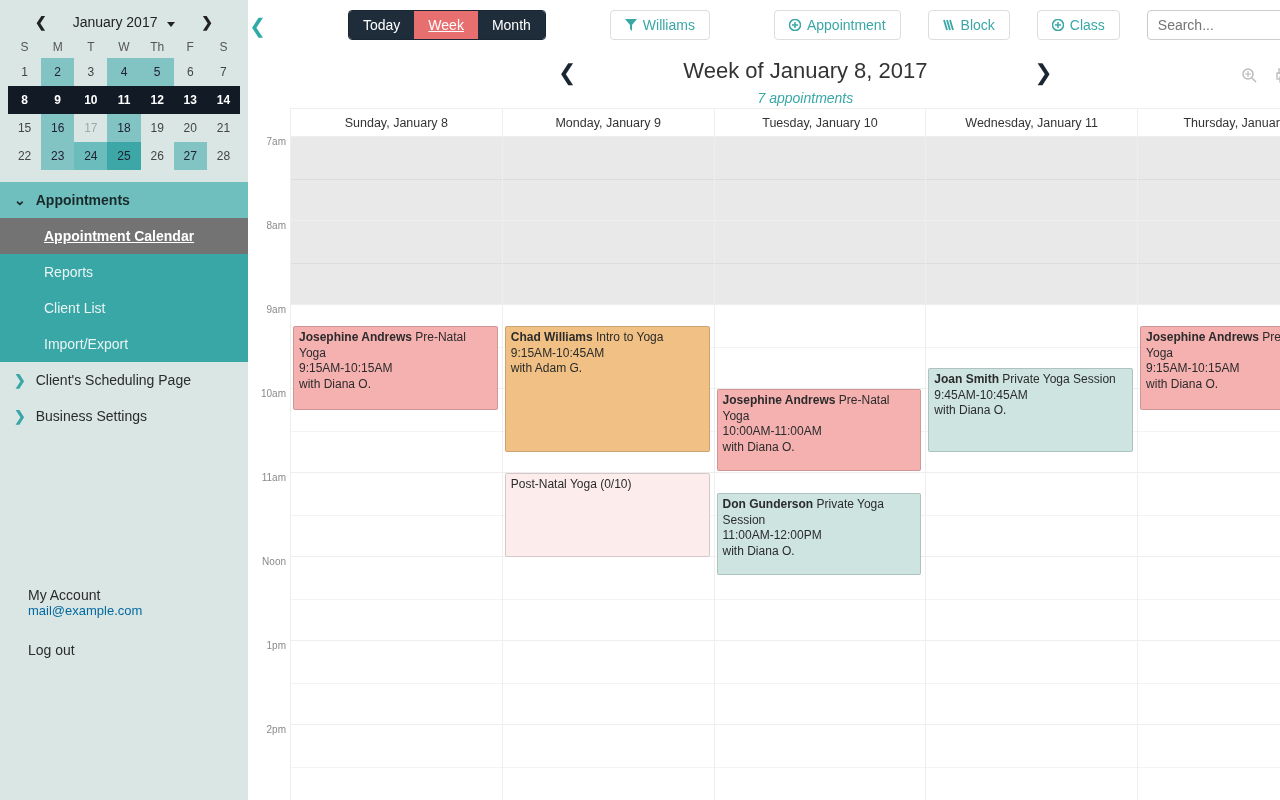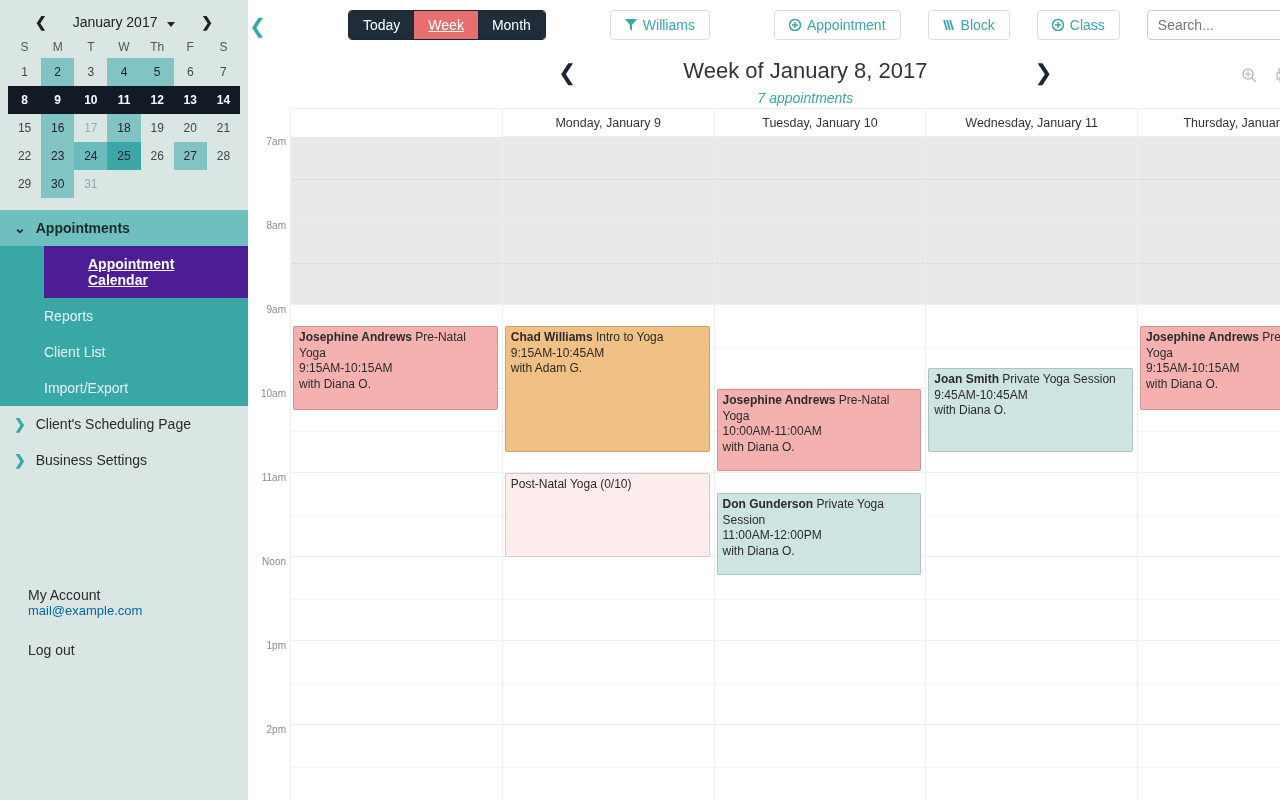--- a/index.html
+++ b/index.html
@@ -99,25 +99,24 @@
   .nav-sub {
     background:#3aa7a7;
   }
   .nav-sub .nav-item {
     padding: 10px 12px 10px 44px;
     color:#e9f4f4;
     cursor:pointer;
     font-size:14px;
   }
   .nav-sub .nav-item.active {
-    background:#4c1d95;
+    background:#737373;
     font-weight:600;
     text-decoration: underline;
     color:#fff;
-    margin-left:44px;
   }
   .nav-link {
     display:flex; align-items:center; gap:10px;
     padding: 10px 14px;
     color:#2b2b2b;
     cursor:pointer;
   }
   .nav-link .chev { color:#3aa7a7; font-weight:bold; }
   .account-block {
     position:absolute;
@@ -366,29 +365,20 @@
           <div class="day-cell ">21</div>
         </div>
         <div class="week-row">
           <div class="day-cell ">22</div>
           <div class="day-cell busy">23</div>
           <div class="day-cell busy med">24</div>
           <div class="day-cell busy dark">25</div>
           <div class="day-cell ">26</div>
           <div class="day-cell busy">27</div>
           <div class="day-cell ">28</div>
-        </div>
-        <div class="week-row">
-          <div class="day-cell ">29</div>
-          <div class="day-cell busy">30</div>
-          <div class="day-cell muted">31</div>
-          <div class="day-cell "></div>
-          <div class="day-cell "></div>
-          <div class="day-cell "></div>
-          <div class="day-cell "></div>
         </div>
       </div>
   </div>
 
   <div class="nav-group-header">
     <span class="chev">⌄</span>
     <span>Appointments</span>
   </div>
   <div class="nav-sub" id="nav-sub">
       <div class="nav-item active">Appointment Calendar</div>
@@ -485,20 +475,21 @@
         <div class="slot">8am</div>
         <div class="slot">9am</div>
         <div class="slot">10am</div>
         <div class="slot">11am</div>
         <div class="slot">Noon</div>
         <div class="slot">1pm</div>
         <div class="slot">2pm</div>
       </div>
     <div class="cal-cols" id="cal-cols">
         <div class="day-col">
+          <div class="col-head">Sunday, January 8</div>
           <div class="grid-rows">
             <div class="hour closed">
               <div class="half"></div>
             </div>
             <div class="hour closed">
               <div class="half"></div>
             </div>
             <div class="hour">
               <div class="half"></div>
             </div>

